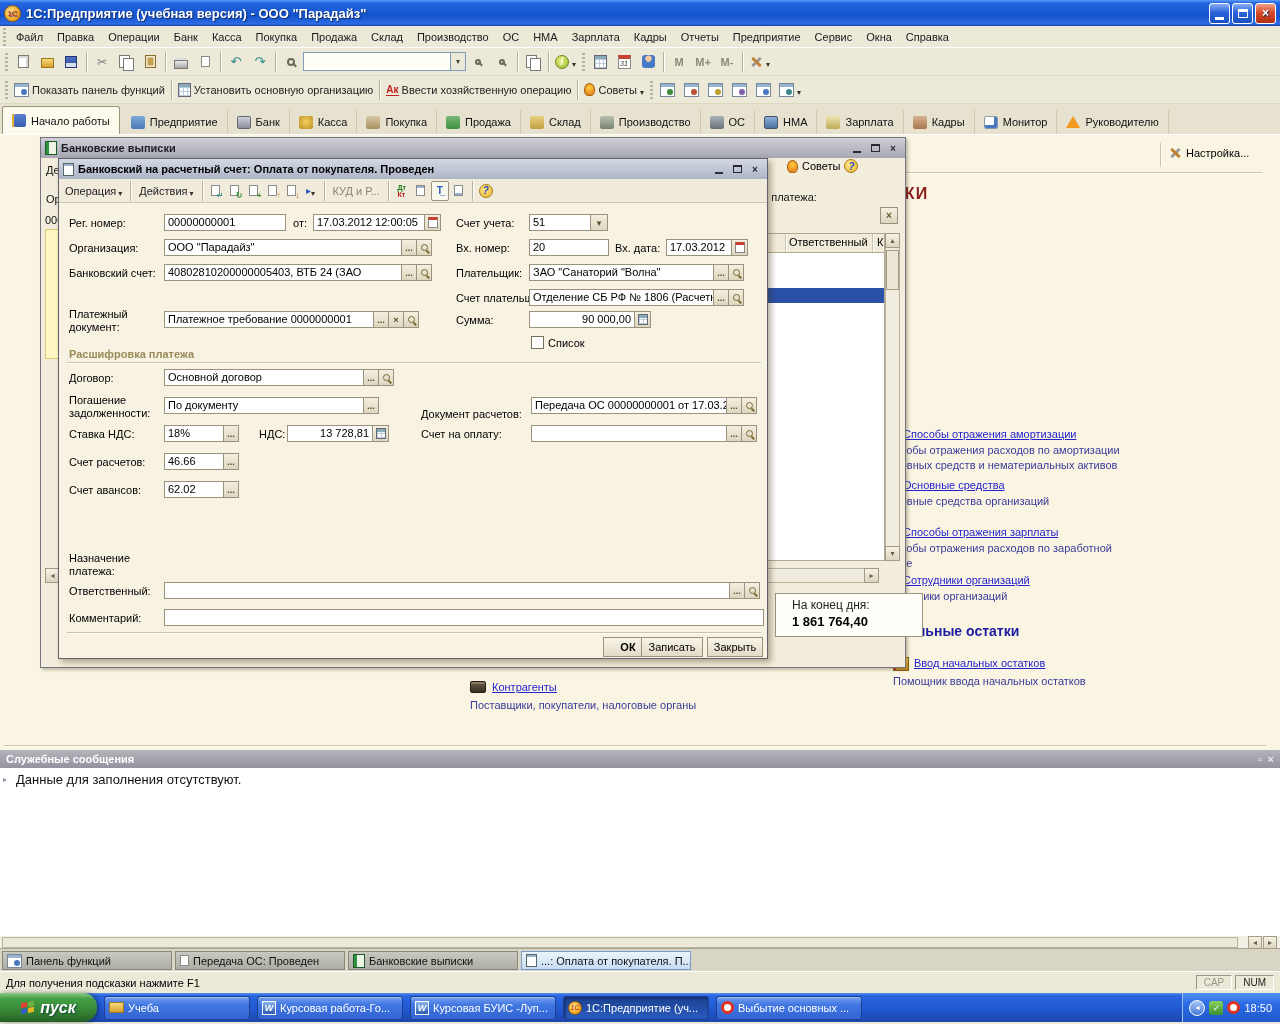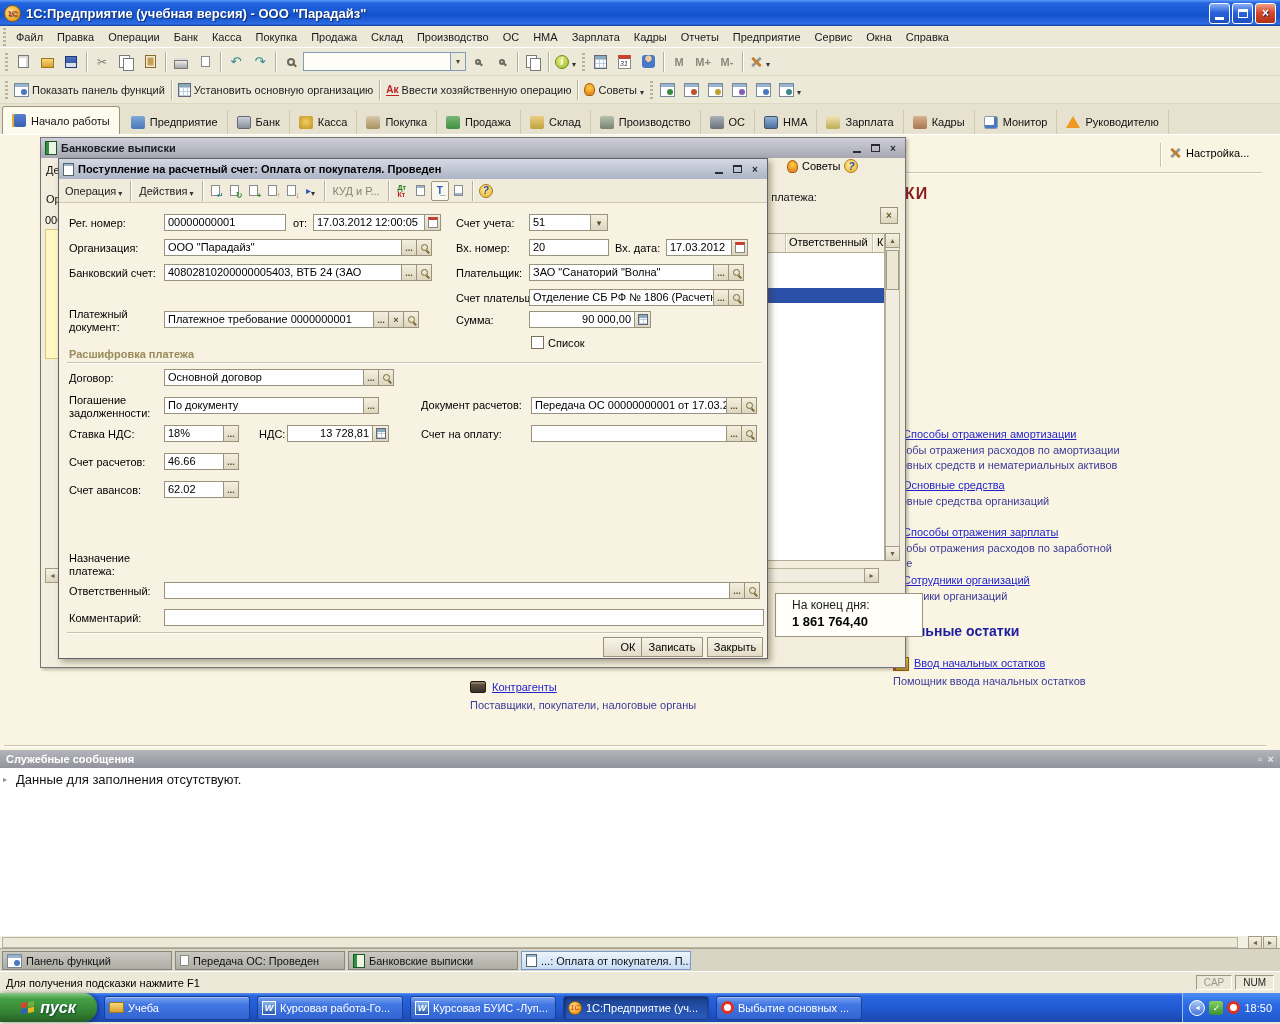--- a/index.html
+++ b/index.html
@@ -468,21 +468,21 @@
       <div class="abs" style="left:19px;top:431px;width:230px;height:13px;background:#ECE7D4;border:1px solid #a39c85"></div>
       <div class="abs" style="left:734px;top:455px;width:148px;height:44px;background:#FFFEF8;border:1px solid #9a9480;padding:4px 0 0 16px">
         <div style="font-size:12px;color:#222">На конец дня:</div>
         <div style="font-size:13px;font-weight:bold;margin-top:2px">1 861 764,40</div>
       </div>
     </div>
 
     <div class="dlg">
       <div class="wtitle">
         <i class="dic"></i>
-        <span>Поступление на расчетный счет: Оплата от покупателя. Проведен</span>
+        <span>Банковский на расчетный счет: Оплата от покупателя. Проведен</span>
         <span style="margin-left:auto;display:flex;gap:2px">
           <span class="fbtn">
               <i class="fb-min"></i>
             </span>
           <span class="fbtn">
               <i class="fb-max"></i>
             </span>
           <span class="fbtn">×</span>
         </span>
       </div>
@@ -609,21 +609,21 @@
       <span class="fl" style="left:10px;top:213px">Договор:</span>
       <div class="inp" style="left:105px;top:210px;width:200px">Основной договор</div>
       <div class="ab" style="left:304px;top:210px">...</div>
       <div class="ab" style="left:319px;top:210px">
           <i class="lensb"></i>
         </div>
 
       <span class="fl" style="left:10px;top:235px;width:90px;white-space:normal">Погашение задолженности:</span>
       <div class="inp" style="left:105px;top:238px;width:200px">По документу</div>
       <div class="ab" style="left:304px;top:238px">...</div>
-      <span class="fl" style="left:362px;top:240px">Документ расчетов:</span>
+      <span class="fl" style="left:362px;top:249px">Документ расчетов:</span>
       <div class="inp" style="left:472px;top:238px;width:196px">Передача ОС 00000000001 от 17.03.2012</div>
       <div class="ab" style="left:667px;top:238px">...</div>
       <div class="ab" style="left:682px;top:238px">
           <i class="lensb"></i>
         </div>
 
       <span class="fl" style="left:10px;top:269px">Ставка НДС:</span>
       <div class="inp" style="left:105px;top:266px;width:60px">18%</div>
       <div class="ab" style="left:164px;top:266px">...</div>
       <span class="fl" style="left:200px;top:269px">НДС:</span>
@@ -651,21 +651,21 @@
       <div class="inp" style="left:105px;top:423px;width:566px"></div>
       <div class="ab" style="left:670px;top:423px">...</div>
       <div class="ab" style="left:685px;top:423px">
           <i class="lensb"></i>
         </div>
 
       <span class="fl" style="left:10px;top:453px">Комментарий:</span>
       <div class="inp" style="left:105px;top:450px;width:600px"></div>
 
       <div class="dhr" style="top:473px"></div>
-      <div class="dbtn" style="left:544px;top:478px;width:50px;font-weight:normal">ОК</div>
+      <div class="dbtn" style="left:544px;top:478px;width:50px;font-weight:bold">ОК</div>
       <div class="dbtn" style="left:582px;top:478px;width:62px">Записать</div>
       <div class="dbtn" style="left:648px;top:478px;width:56px">Закрыть</div>
     </div>
   </div>
 
   <div class="svc-h">
     <span>Служебные сообщения</span>
     <span style="margin-left:auto;display:flex;gap:6px;color:#e8e8ee">
       <span>▫</span>
       <span>×</span>

